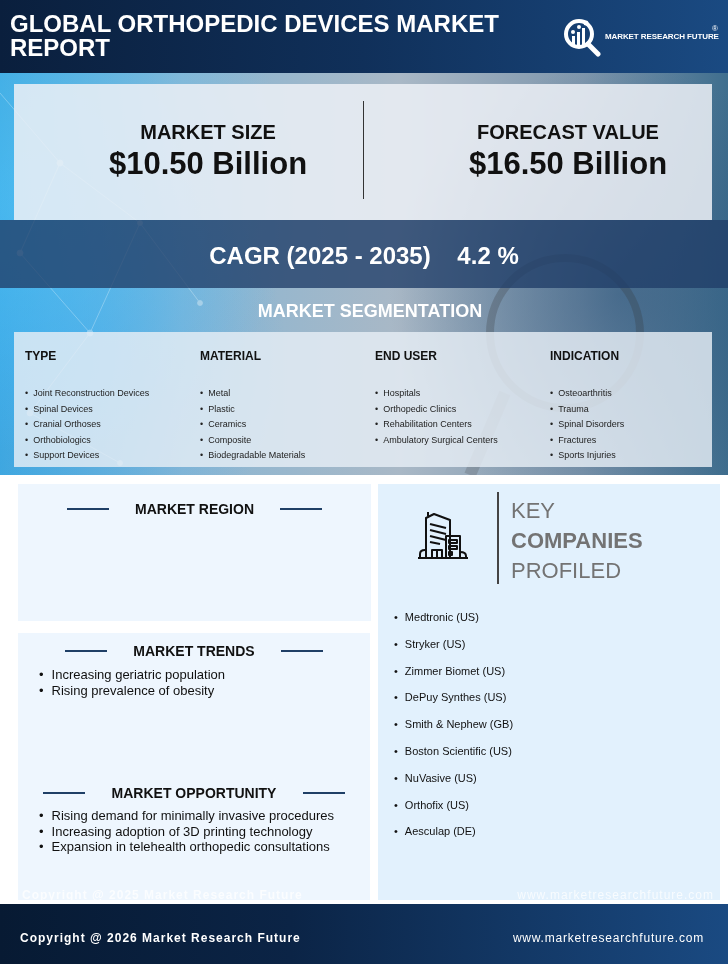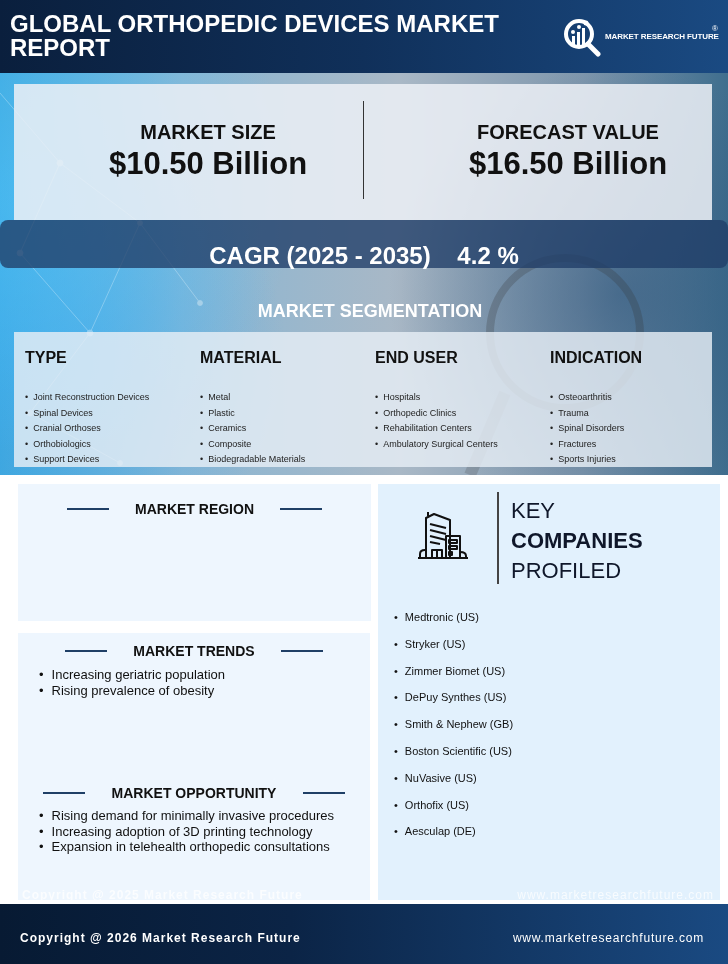--- a/index.html
+++ b/index.html
@@ -28,52 +28,52 @@
 
   .size-box { position: absolute; left: 14px; top: 11px; width: 698px; height: 136px;
     background: rgba(236,240,246,0.86); }
   .size-col { position: absolute; top: 36px; width: 340px; text-align: center; color: #111; padding-left: 48px; }
   .size-col.left { left: 0; }
   .size-col.right { left: 360px; }
   .size-col .lbl { font-weight: bold; font-size: 20px; line-height: 24px; }
   .size-col .val { font-weight: bold; font-size: 31px; line-height: 36px; margin-top: 2px; }
   .size-divider { position: absolute; left: 349px; top: 17px; width: 1px; height: 98px; background: #333; }
 
-  .cagr-band { position: absolute; left: 0; top: 147px; width: 728px; height: 48px;
-    background: rgba(32,62,104,0.78); border-radius: 8px; }
+  .cagr-band { position: absolute; left: 0; top: 147px; width: 728px; height: 68px;
+    background: rgba(32,62,104,0.78); }
   .cagr-band .txt { position: absolute; left: 0; top: 22px; width: 728px; text-align: center; color: #fff;
     font-weight: bold; font-size: 24px; white-space: pre; }
 
   .seg-title { position: absolute; left: 0; top: 228px; width: 740px; text-align: center; color: #fff;
     font-weight: bold; font-size: 18px; }
   .seg-box { position: absolute; left: 14px; top: 259px; width: 698px; height: 135px;
     background: rgba(230,238,245,0.82); }
   .seg-col { position: absolute; top: 17px; width: 170px; }
-  .seg-col .head { font-weight: bold; font-size: 16px; color: #111; }
+  .seg-col .head { font-weight: bold; font-size: 12px; color: #111; }
   .seg-col ul { list-style: none; margin-top: 23px; }
   .seg-col li { font-size: 9px; color: #222; line-height: 15.5px; white-space: nowrap; }
   .seg-col li::before { content: "\2022"; margin-right: 5px; }
 
   
   .panel { position: absolute; background: #eef6fe; }
   .region { left: 18px; top: 484px; width: 353px; height: 137px; }
   .trends { left: 18px; top: 633px; width: 352px; height: 267px; }
   .companies { left: 378px; top: 484px; width: 342px; height: 416px; background: #e2f1fd; }
 
   .sec-head { position: absolute; left: 0; width: 100%; text-align: center; }
   .sec-head .line { display: inline-block; vertical-align: middle; width: 42px; height: 2px; background: #1f3f66; }
   .sec-head .ttl { display: inline-block; vertical-align: middle; font-weight: bold; font-size: 14px; color: #111; margin: 0 22px; }
 
   .bul { position: absolute; left: 21px; list-style: none; }
   .bul li { font-size: 13px; color: #111; line-height: 15.7px; white-space: nowrap; }
   .bul li::before { content: "\2022"; margin-right: 8px; }
 
   .kc-icon { position: absolute; left: 38px; top: 24px; width: 56px; height: 56px; }
   .kc-divider { position: absolute; left: 119px; top: 8px; width: 2px; height: 92px; background: #444; }
-  .kc-title { position: absolute; left: 133px; top: 12px; color: #0f172a; font-size: 22px; line-height: 30px; }
+  .kc-title { position: absolute; left: 133px; top: 12px; color: #737373; font-size: 22px; line-height: 30px; }
   .kc-title .b { font-weight: bold; }
   .kc-list { position: absolute; left: 16px; top: 120px; list-style: none; }
   .kc-list li { font-size: 11px; color: #111; line-height: 26.8px; white-space: nowrap; }
   .kc-list li::before { content: "\2022"; margin-right: 7px; }
 
   .wm { position: absolute; color: rgba(255,255,255,0.75); font-size: 12px; font-weight: bold; letter-spacing: 1px; }
 
   
   .footer { position: absolute; left: 0; top: 904px; width: 728px; height: 76px;
     background: linear-gradient(90deg, #071a33 0%, #0b2446 40%, #1a4a82 100%); }

